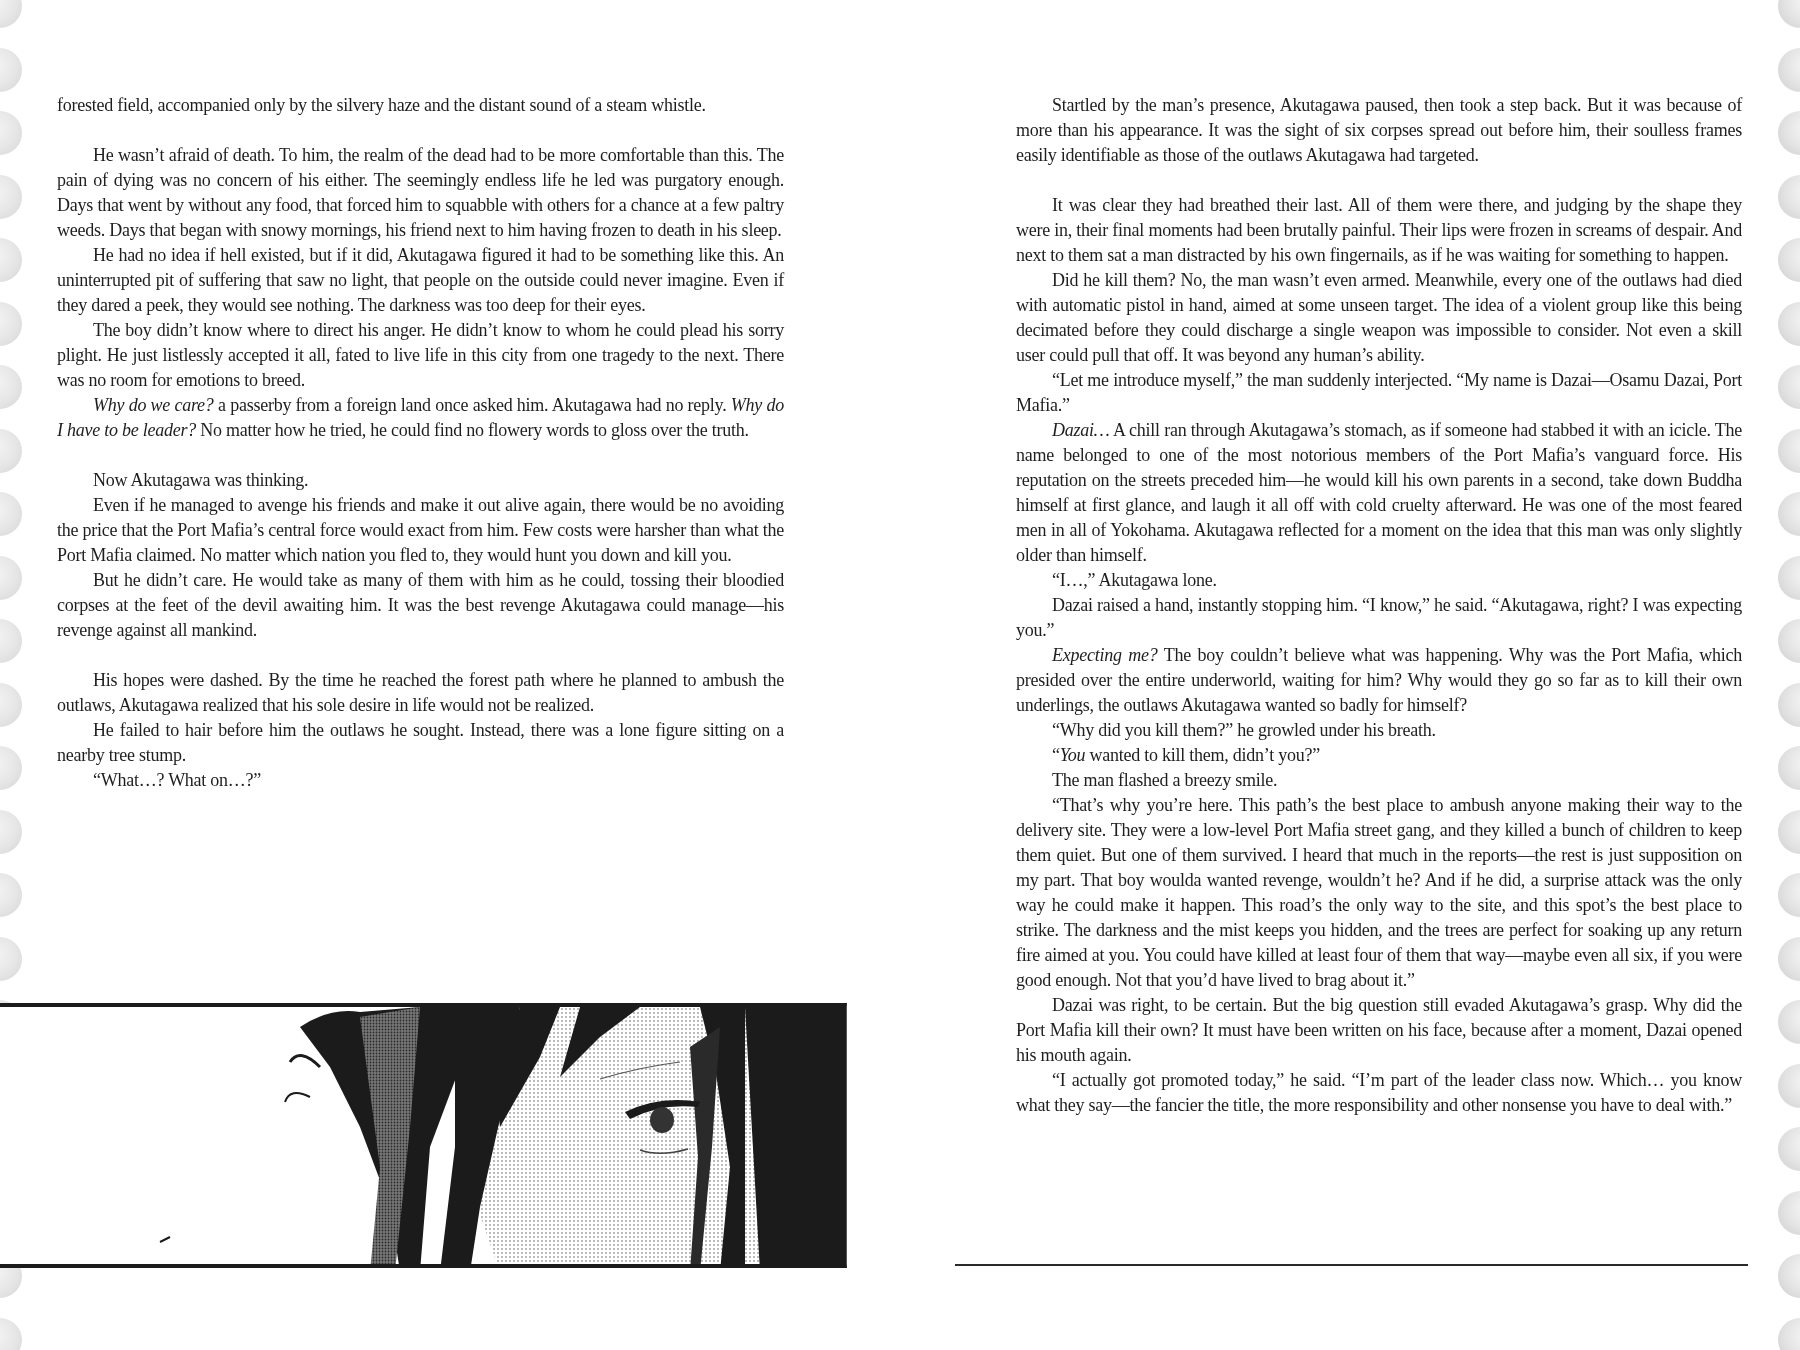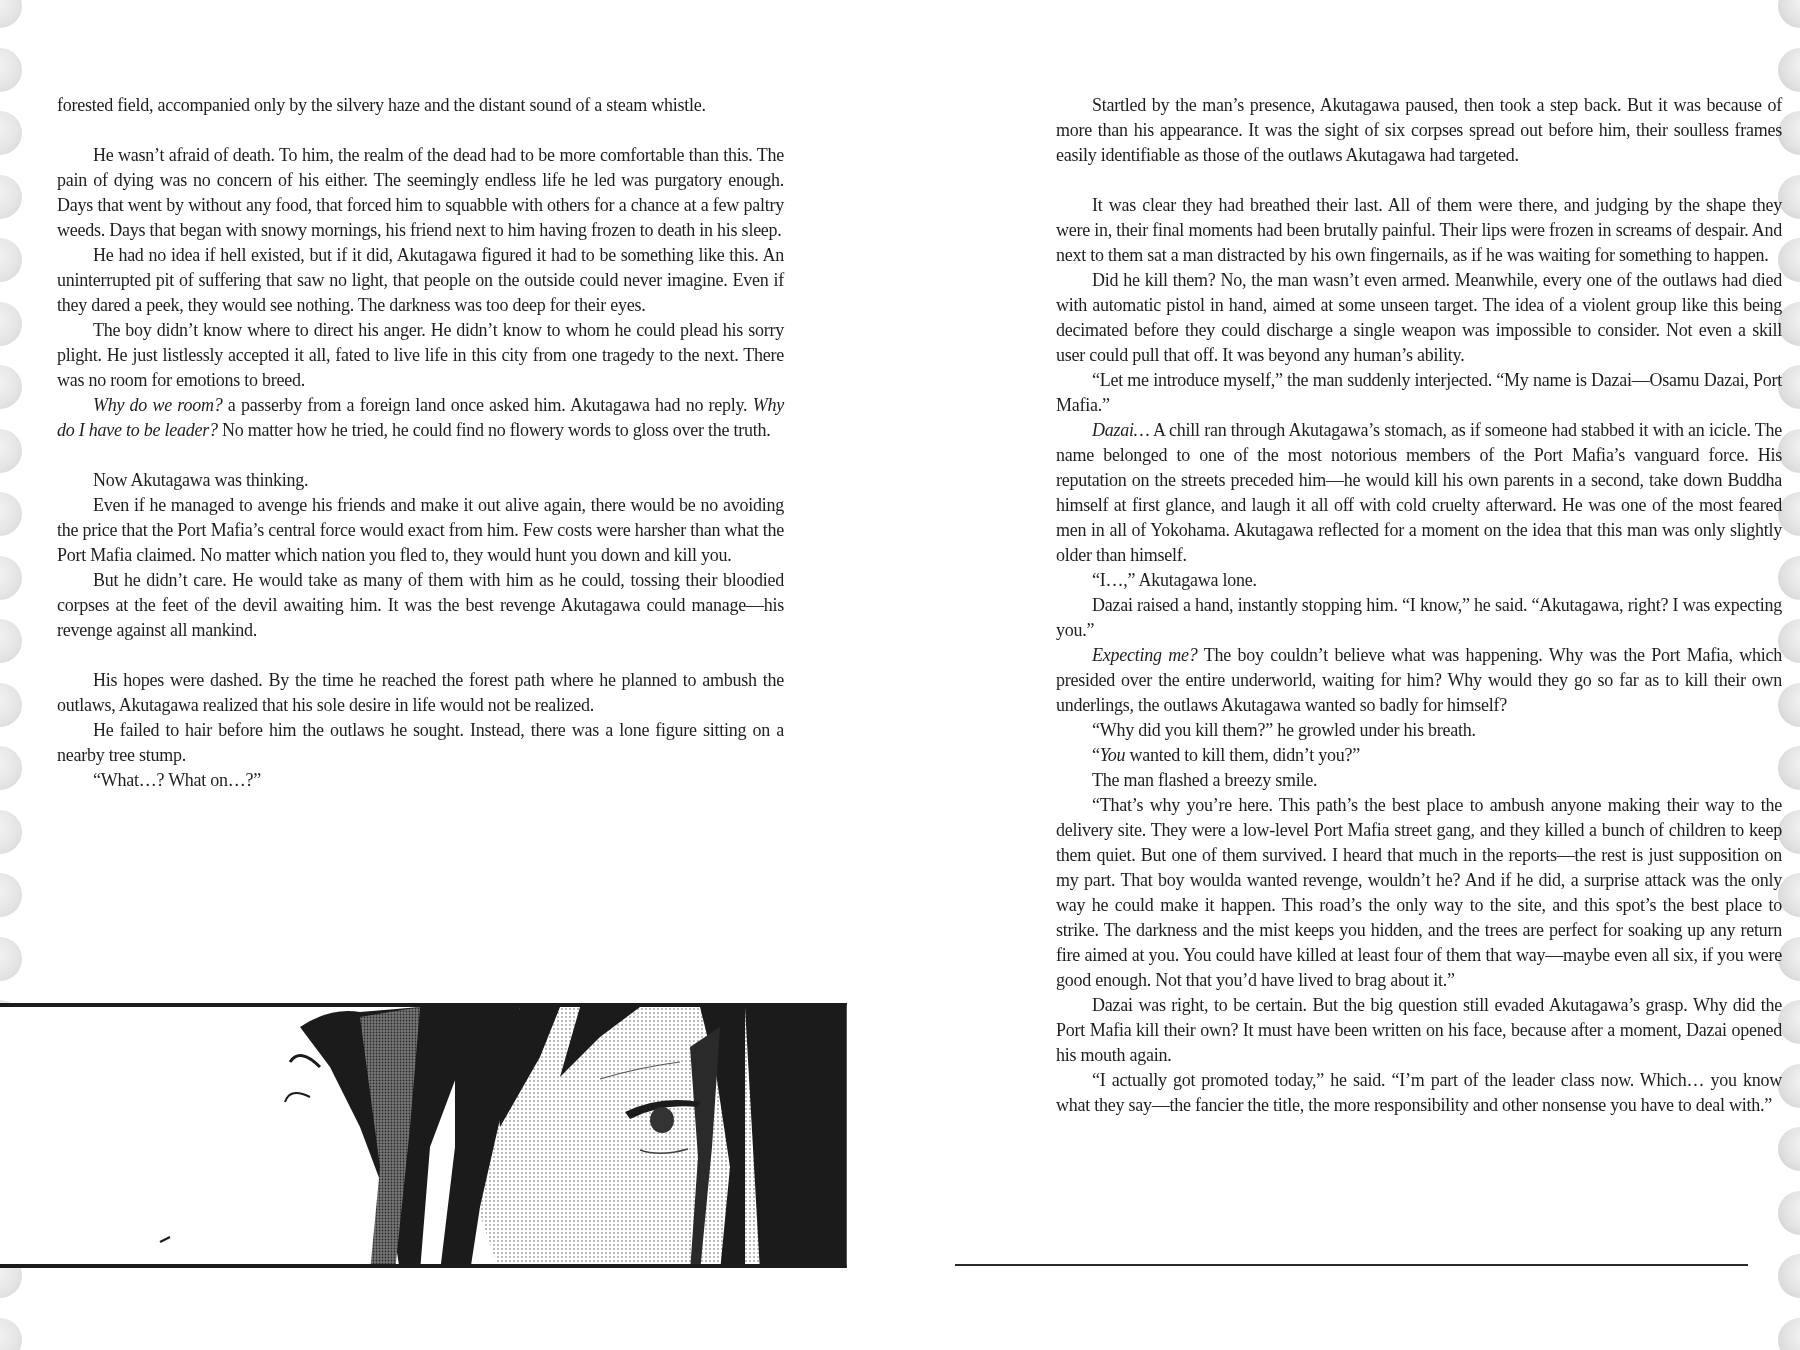--- a/index.html
+++ b/index.html
@@ -13,21 +13,21 @@
     .binder.right { right: 0; }
     .hole {
       position: absolute; width: 44px; height: 44px; border-radius: 50%;
       background: radial-gradient(circle at 40% 40%, #f4f4f4 0%, #e6e6e6 55%, #d4d4d4 100%);
     }
     .binder.left .hole { left: -22px; }
     .binder.right .hole { right: -22px; background: radial-gradient(circle at 65% 40%, #f7f7f7 0%, #e3e3e3 55%, #cdcdcd 100%); }
 
     .page { position: absolute; top: 0; }
     .page.left { left: 57px; width: 727px; top: 93px; }
-    .page.right { left: 1016px; width: 726px; top: 93px; margin-left: 40px; }
+    .page.right { left: 1016px; width: 726px; top: 93px; }
 
     .text p {
       margin: 0; font-size: 18px; line-height: 25px; text-align: justify;
       text-indent: 36px; letter-spacing: -0.25px;
     }
     .text p.noindent { text-indent: 0; }
     .text p.gap { margin-top: 25px; }
     .text em { font-style: italic; }
 
     .illustration {
@@ -91,21 +91,21 @@
       <div class="hole" style="top: 1190.5px;"></div>
       <div class="hole" style="top: 1254px;"></div>
       <div class="hole" style="top: 1317.5px;"></div>
     </div>
 
   <div class="page left text" id="left-page">
       <p class="noindent"><span>forested field, accompanied only by the silvery haze and the distant sound of a steam whistle.</span></p>
       <p class="gap"><span>He wasn’t afraid of death. To him, the realm of the dead had to be more comfortable than this. The pain of dying was no concern of his either. The seemingly endless life he led was purgatory enough. Days that went by without any food, that forced him to squabble with others for a chance at a few paltry weeds. Days that began with snowy mornings, his friend next to him having frozen to death in his sleep.</span></p>
       <p><span>He had no idea if hell existed, but if it did, Akutagawa figured it had to be something like this. An uninterrupted pit of suffering that saw no light, that people on the outside could never imagine. Even if they dared a peek, they would see nothing. The darkness was too deep for their eyes.</span></p>
       <p><span>The boy didn’t know where to direct his anger. He didn’t know to whom he could plead his sorry plight. He just listlessly accepted it all, fated to live life in this city from one tragedy to the next. There was no room for emotions to breed.</span></p>
-      <p><em>Why do we room?</em><span> a passerby from a foreign land once asked him. Akutagawa had no reply. </span><em>Why do I have to be leader?</em><span> No matter how he tried, he could find no flowery words to gloss over the truth.</span></p>
+      <p><em>Why do we care?</em><span> a passerby from a foreign land once asked him. Akutagawa had no reply. </span><em>Why do I have to be leader?</em><span> No matter how he tried, he could find no flowery words to gloss over the truth.</span></p>
       <p class="gap"><span>Now Akutagawa was thinking.</span></p>
       <p><span>Even if he managed to avenge his friends and make it out alive again, there would be no avoiding the price that the Port Mafia’s central force would exact from him. Few costs were harsher than what the Port Mafia claimed. No matter which nation you fled to, they would hunt you down and kill you.</span></p>
       <p><span>But he didn’t care. He would take as many of them with him as he could, tossing their bloodied corpses at the feet of the devil awaiting him. It was the best revenge Akutagawa could manage—his revenge against all mankind.</span></p>
       <p class="gap"><span>His hopes were dashed. By the time he reached the forest path where he planned to ambush the outlaws, Akutagawa realized that his sole desire in life would not be realized.</span></p>
       <p><span>He failed to hair before him the outlaws he sought. Instead, there was a lone figure sitting on a nearby tree stump.</span></p>
       <p><span>“What…? What on…?”</span></p>
     </div>
 
   <div class="illustration">
     <svg width="847" height="265" viewBox="0 0 847 265">

